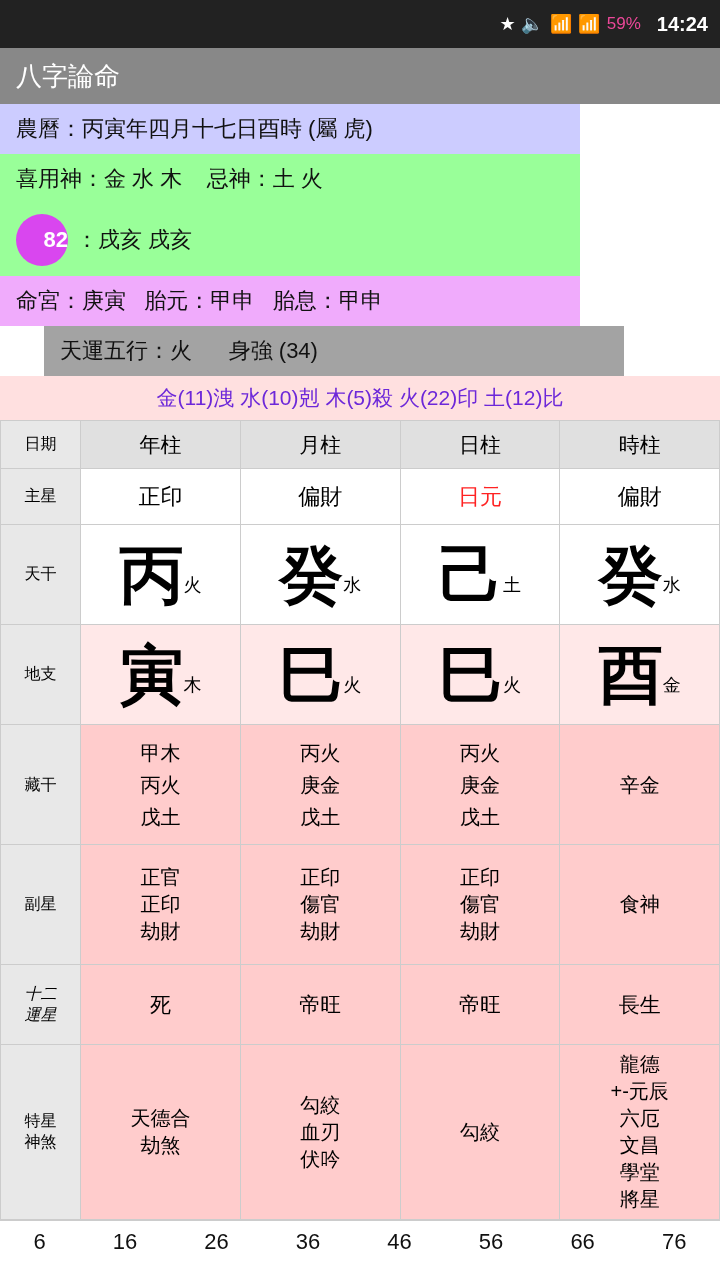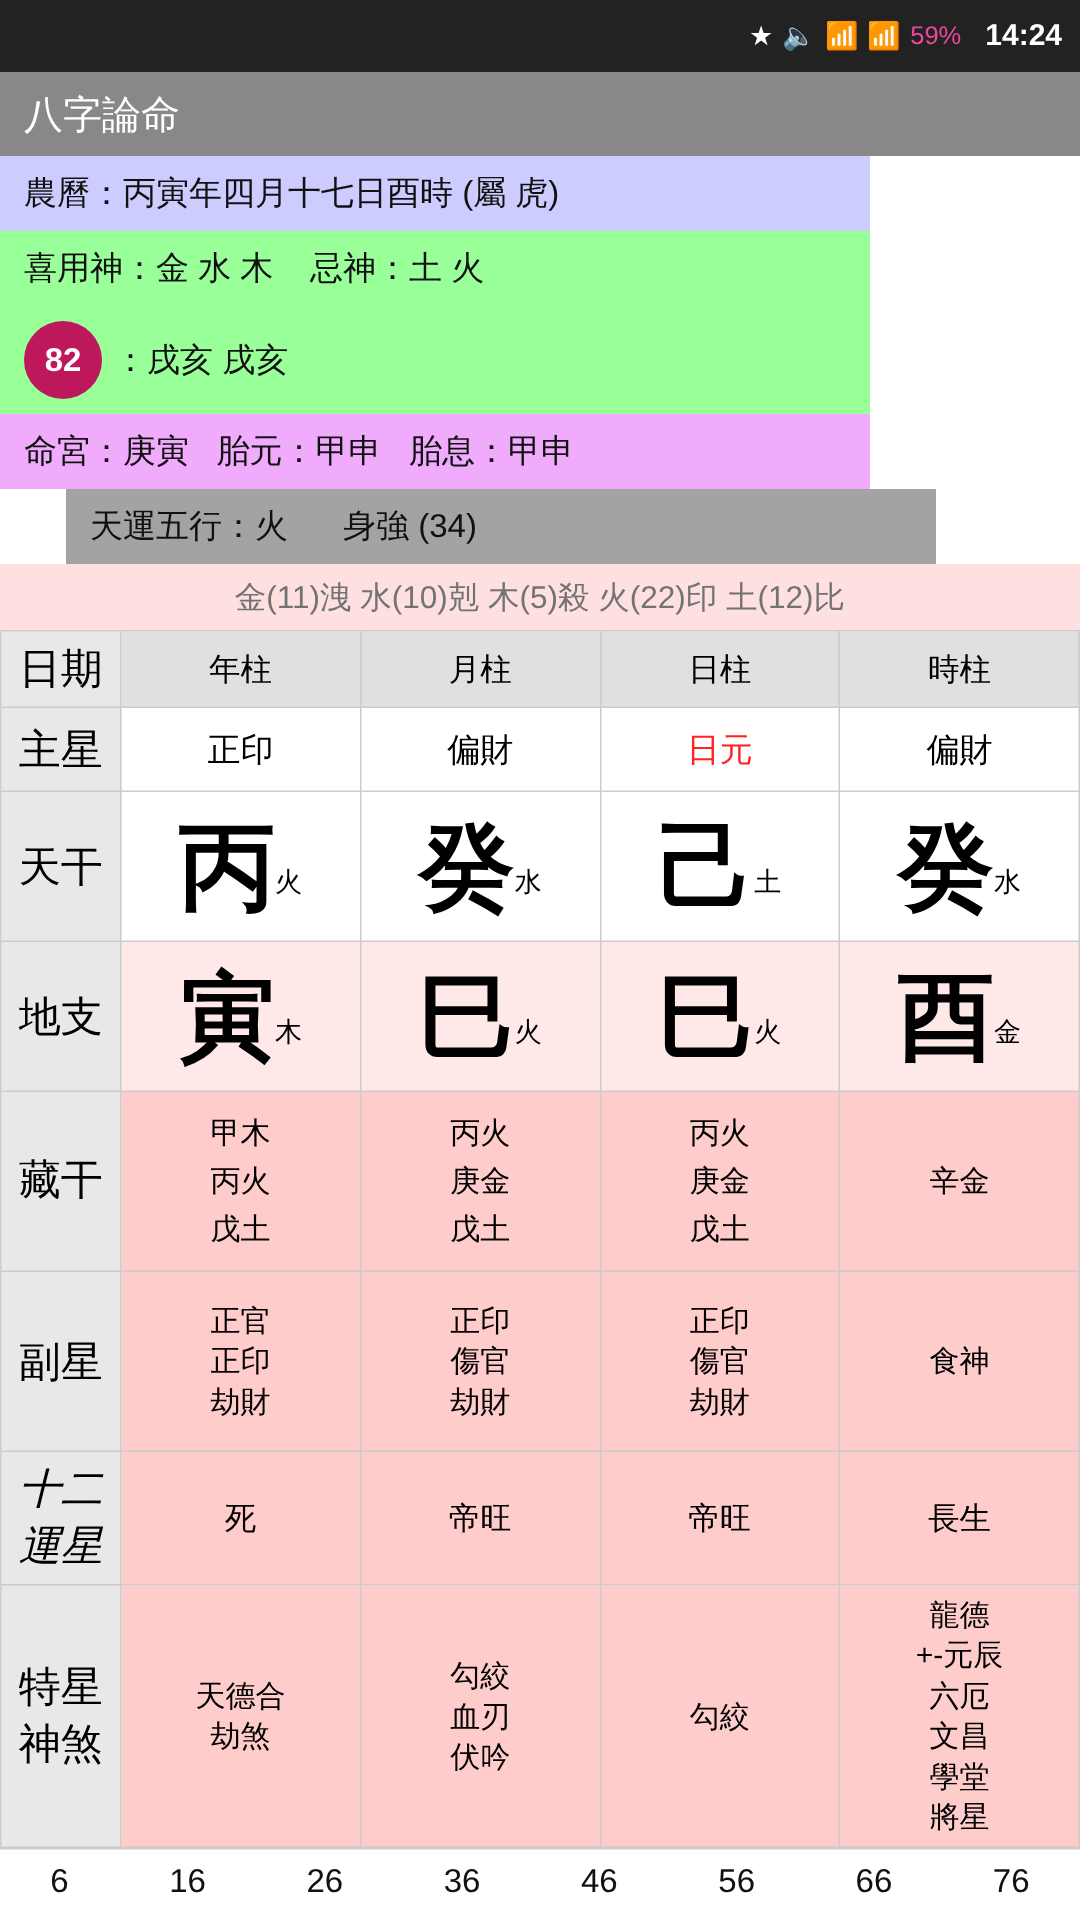--- a/index.html
+++ b/index.html
@@ -64,41 +64,41 @@
     .info-row-1 { background: #ccccff; }
     .info-row-2 { background: #99ff99; }
     .info-row-3 { background: #99ff99; display: flex; align-items: center; }
     .info-row-4 { background: #f0abfc; }
     .info-row-5 { background: #a3a3a3; margin-left: 44px; }
 
     .circle-badge {
       width: 52px;
       height: 52px;
       border-radius: 50%;
-      background: #be185d;
+      background: #d946ef;
       color: #fff;
       font-size: 22px;
       font-weight: bold;
       display: flex;
       align-items: center;
-      justify-content: center;
+      justify-content: flex-end;
       margin-right: 8px;
       flex-shrink: 0;
     }
 
     
     .five-el-row {
       width: 720px;
       padding: 8px 12px;
       background: #ffe0e0;
       display: flex;
       align-items: center;
       justify-content: space-around;
       font-size: 21px;
-      color: #737373;
+      color: #6d28d9;
     }
 
     
     .main-table {
       width: 720px;
       border-collapse: collapse;
     }
     .main-table td, .main-table th {
       border: 1px solid #ccc;
       text-align: center;
@@ -166,21 +166,21 @@
 
     
     .row-texing {
       background: #ffcccc;
       font-size: 20px;
     }
 
     
     .label-cell {
       background: #e8e8e8;
-      font-size: 28px;
+      font-size: 16px;
       font-weight: normal;
       width: 80px;
     }
 
     
     .bottom-row {
       width: 720px;
       background: #fff;
       display: flex;
       justify-content: space-around;

